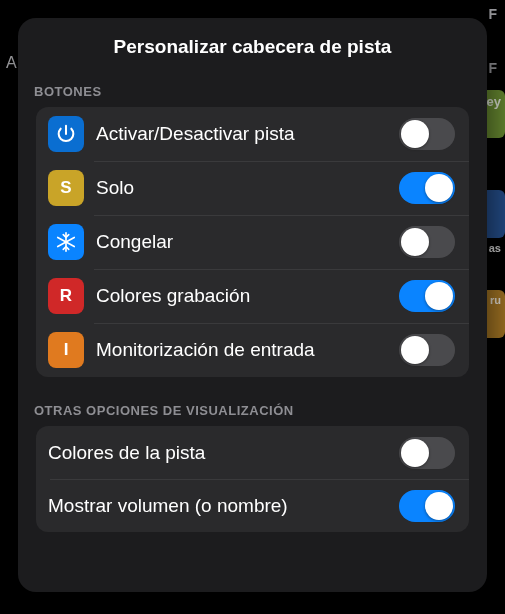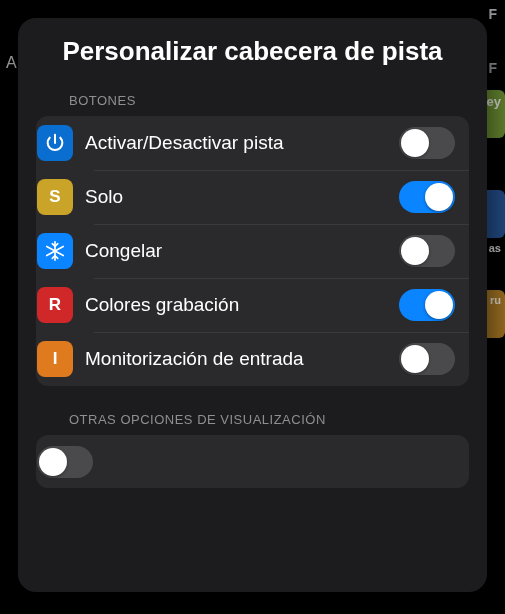--- a/index.html
+++ b/index.html
@@ -49,46 +49,46 @@
     top: -10px;
     left: 50%;
     transform: translateX(-50%);
     border-left: 12px solid transparent;
     border-right: 12px solid transparent;
     border-bottom: 12px solid #1c1c1e;
   }
 
   .panel-title {
     text-align: center;
-    font-size: 26px;
+    font-size: 19px;
     font-weight: 600;
     padding: 18px 4px 22px;
     color: #fff;
   }
 
   .section-header {
     font-size: 13px;
     letter-spacing: 0.5px;
     color: #8e8e93;
     text-transform: uppercase;
-    padding: 4px 51px 8px;
-    font-weight: 400;
+    padding: 4px 16px 8px;
+    font-weight: 700;
   }
 
   .group {
     margin: 0 18px 22px;
     background: #2a2a2c;
     border-radius: 12px;
     overflow: hidden;
   }
 
   .row {
     display: flex;
     align-items: center;
-    padding: 9px 14px 9px 1px;
+    padding: 9px 14px 9px 12px;
     min-height: 53px;
     position: relative;
   }
   .row + .row::before {
     content: "";
     position: absolute;
     top: 0;
     left: 58px;
     right: 0;
     height: 1px;
@@ -226,19 +226,26 @@
         <div class="row-label">Monitorización de entrada</div>
         <div class="switch off">
           <div class="knob"></div>
         </div>
       </div>
     </div>
 
   <div class="section-header">OTRAS OPCIONES DE VISUALIZACIÓN</div>
   <div class="group" id="group-other">
       <div class="row no-icon">
-        <div class="switch off">
+        <div class="row-label">Colores de la pista</div>
+        <div class="switch off">
+          <div class="knob"></div>
+        </div>
+      </div>
+      <div class="row no-icon">
+        <div class="row-label">Mostrar volumen (o nombre)</div>
+        <div class="switch on">
           <div class="knob"></div>
         </div>
       </div>
     </div>
 
 </div>
 
 </body></html>

